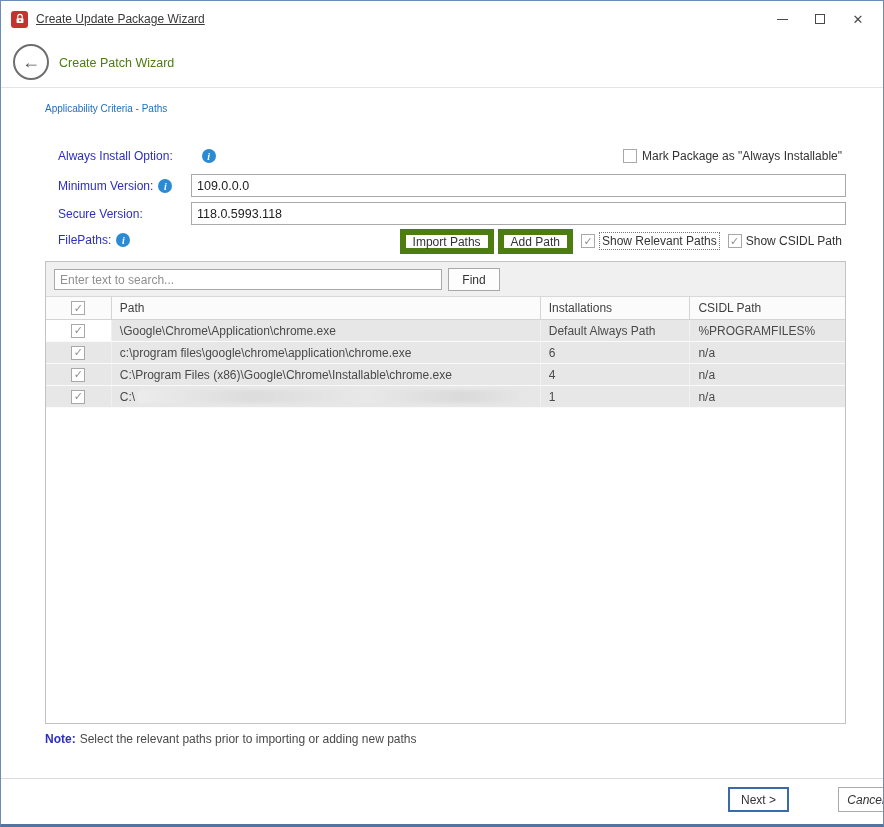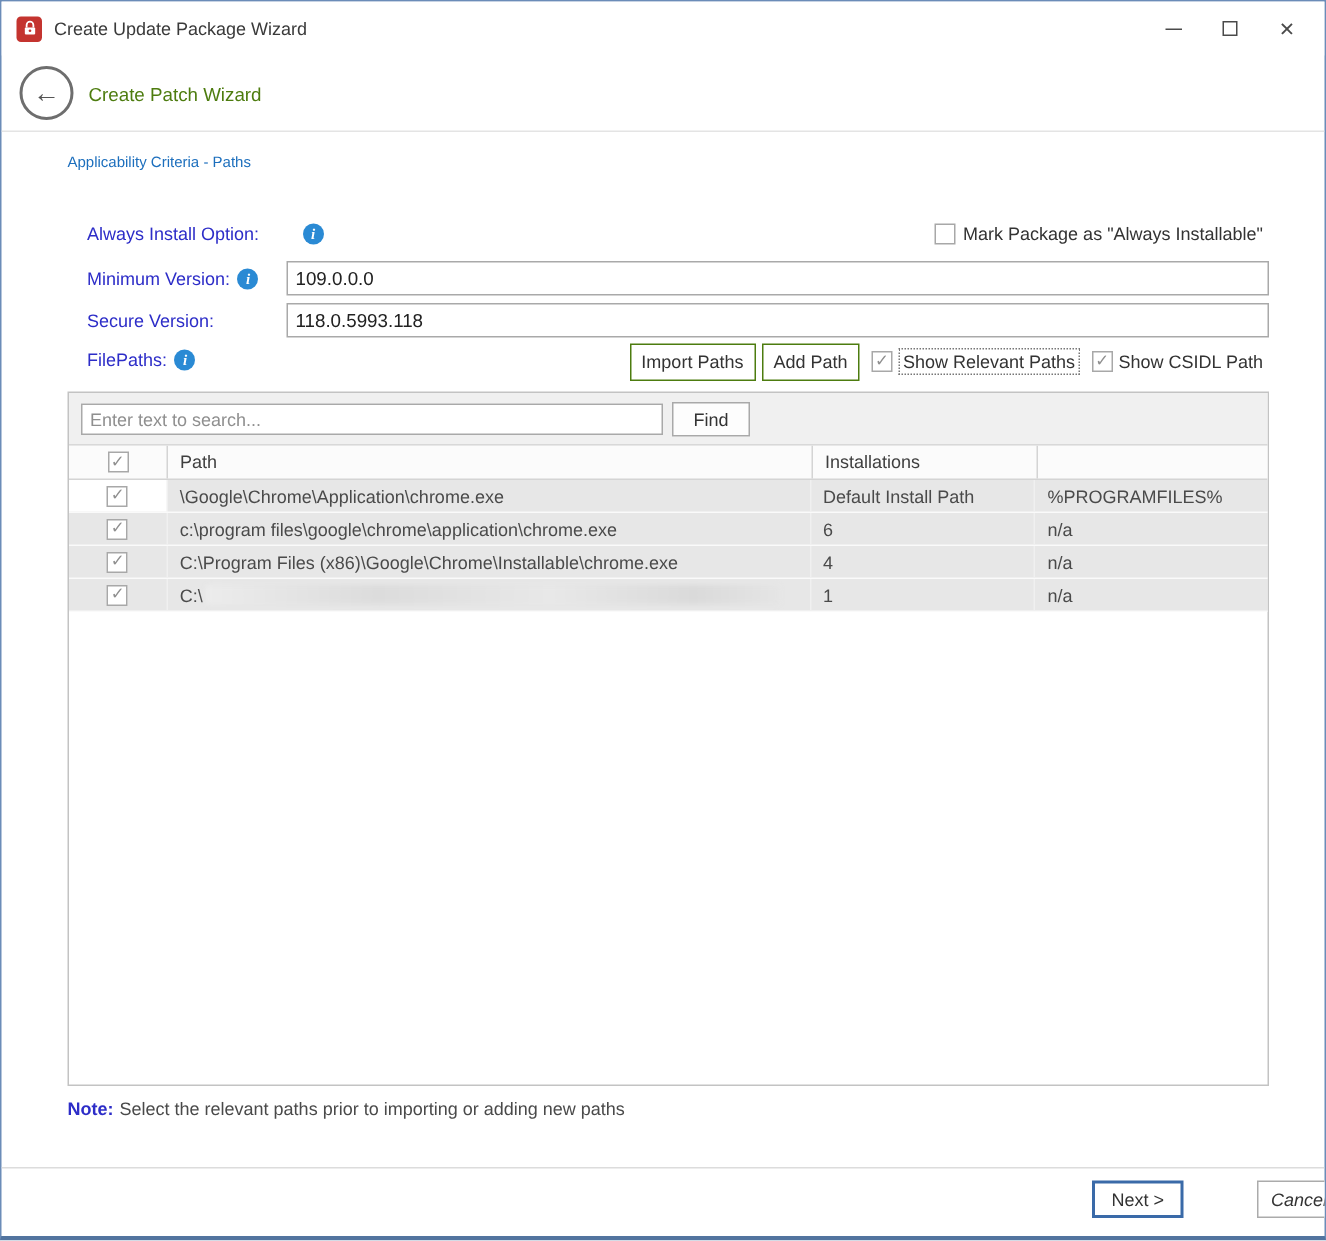--- a/index.html
+++ b/index.html
@@ -19,21 +19,21 @@
   .titlebar {
     position: absolute; top: 0; left: 0; right: 0; height: 36px;
     display: flex; align-items: center; padding-left: 10px;
     background: #fff;
   }
   .app-icon {
     width: 17px; height: 17px; border-radius: 3px;
     background: #c4342f; margin-right: 8px;
     display: inline-flex; align-items: center; justify-content: center;
   }
-  .titlebar-title { font-size: 12px; color: #3a3a3a; }
+  .titlebar-title { font-size: 12px; color: #3a3a3a; text-decoration: underline; }
   .win-controls {
     position: absolute; right: 6px; top: 0; height: 36px;
     display: flex; align-items: center;
   }
   .win-btn {
     width: 38px; height: 28px; display: inline-flex;
     align-items: center; justify-content: center;
     color: #4a4a4a; font-size: 13px; cursor: default;
   }
   .glyph-min { display: inline-block; width: 11px; height: 0; border-top: 1px solid #4a4a4a; }
@@ -98,21 +98,21 @@
   .min-input { top: 173px; }
   .sec-input { top: 201px; }
 
   
   .paths-toolbar {
     position: absolute; top: 227px; right: 41px; height: 26px;
     display: flex; align-items: center; gap: 4px;
   }
   .tb-btn {
     height: 25px; padding: 0 7px; background: #fff;
-    border: 1px solid #4d7c0f; font-size: 12px; color: #333;
+    border: 6px solid #4d7c0f; font-size: 12px; color: #333;
     font-family: "Liberation Sans", sans-serif; cursor: pointer;
   }
   .cb-group { display: flex; align-items: center; gap: 4px; margin-left: 4px; }
   .dotted { border: 1px dotted #777; padding: 1px 2px; }
 
   
   .table-wrap {
     position: absolute; left: 44px; top: 260px; width: 801px; height: 463px;
     border: 1px solid #c3c3c3; background: #fff;
   }
@@ -260,30 +260,31 @@
     </div>
 
     <div class="thead">
       <div class="cell c0">
           <span class="cb">
             <span>✓</span>
           </span>
         </div>
       <div class="cell c1">Path</div>
       <div class="cell c2">Installations</div>
+      <div class="cell c3">CSIDL Path</div>
     </div>
 
     <div class="trow row-focus">
       <div class="cell c0">
           <span class="cb">
             <span>✓</span>
           </span>
         </div>
       <div class="cell c1">\Google\Chrome\Application\chrome.exe</div>
-      <div class="cell c2">Default Install Path</div>
+      <div class="cell c2">Default Always Path</div>
       <div class="cell c3">%PROGRAMFILES%</div>
     </div>
 
     <div class="trow">
       <div class="cell c0">
           <span class="cb">
             <span>✓</span>
           </span>
         </div>
       <div class="cell c1">c:\program files\google\chrome\application\chrome.exe</div>

